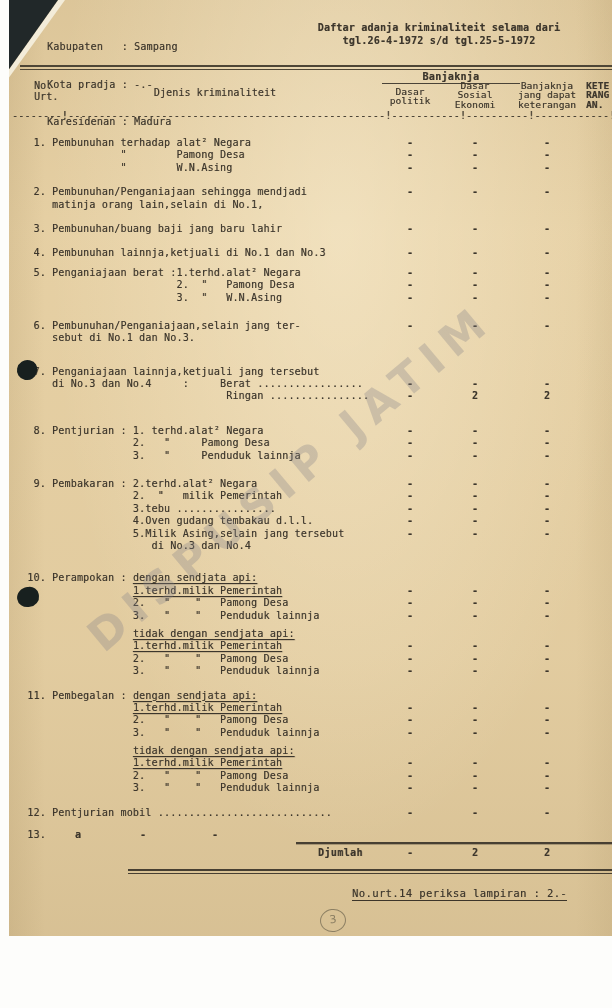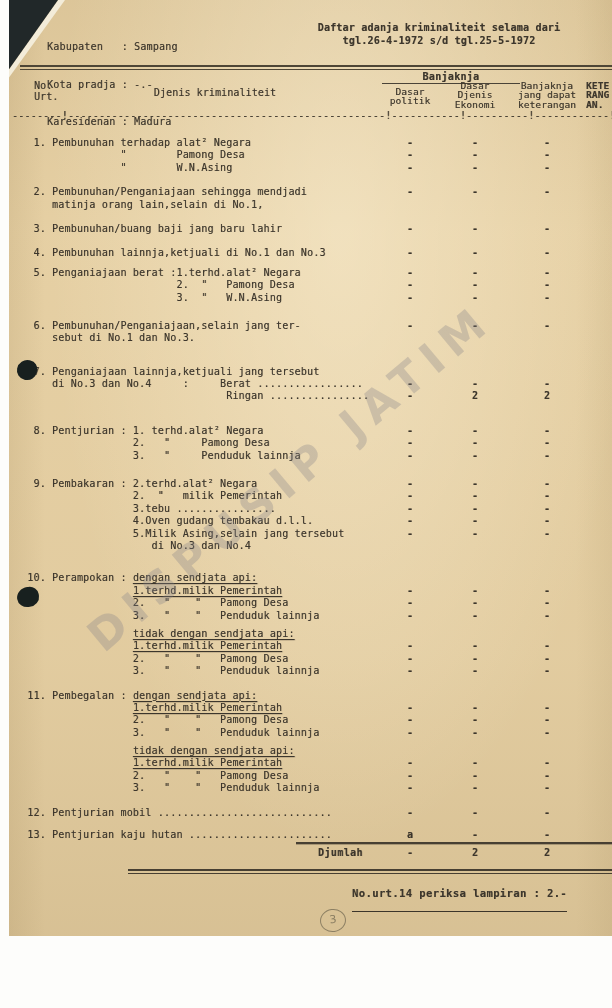--- a/index.html
+++ b/index.html
@@ -33,22 +33,22 @@
   .tnum{width:36px;text-align:right;flex:none;}
   .ttext{width:326px;margin-left:6px;white-space:pre;flex:none;overflow:visible;}
   .tc{flex:none;text-align:center;font-weight:bold;}
   .tc.c1{width:64px;}.tc.c2{width:66px;}.tc.c3{width:78px;}
   .uln{text-decoration:underline;text-underline-offset:2px;}
   .line-heavy{left:296px;top:842px;width:316px;height:0;border-top:2px solid #473f32;box-shadow:0 1px 0 rgba(71,63,50,0.35);}
   .djumlah-label{left:318px;top:847px;font-size:10px;font-weight:bold;letter-spacing:0.4px;}
   .dv{top:847px;font-size:10px;font-weight:bold;text-align:center;}
   .dv.c1{left:378px;width:64px;}.dv.c2{left:442px;width:66px;}.dv.c3{left:508px;width:78px;}
   .line-double{left:128px;top:869px;width:484px;height:2px;border-top:2px solid #473f32;border-bottom:1px solid #473f32;}
-  .note{left:352px;top:887px;font-size:10.5px;font-weight:bold;letter-spacing:0.4px;
-        border-bottom:1.2px solid #3c352a;padding-bottom:12px;}
+  .note{left:352px;top:887px;font-size:10.5px;font-weight:normal;letter-spacing:0.4px;
+        border-bottom:1.2px solid #3c352a;padding-bottom:1px;}
   .circle-mark{left:320px;top:909px;width:24px;height:21px;border:1.5px solid rgba(100,92,72,0.65);
                border-radius:50%;transform:rotate(-8deg);color:rgba(100,92,72,0.7);
                font-size:11px;text-align:center;line-height:20px;font-family:"DejaVu Sans",sans-serif;}
   .hole{background:#18201f;border-radius:55% 45% 50% 50%;}
   .hole1{left:17px;top:360px;width:20px;height:20px;transform:rotate(12deg);}
   .hole2{left:17px;top:587px;width:22px;height:20px;transform:rotate(-8deg);}
   .corner-dark{left:0;top:0;width:70px;height:92px;background:#212829;
                clip-path:polygon(0 0,58px 0,0 82px);}
   .corner-edge{left:0;top:0;width:72px;height:96px;background:#f3ecd9;
                clip-path:polygon(58px 0,65px 0,0 90px,0 82px);}
@@ -84,21 +84,21 @@
     <div>No.</div>
     <div>Urt.</div>
   </div>
   <div class="ch-djenis abs colhead ink">Djenis kriminaliteit</div>
   <div class="ch-c1 abs colhead ink">
     <div>Dasar</div>
     <div>politik</div>
   </div>
   <div class="ch-c2 abs colhead ink">
     <div>Dasar</div>
-    <div>Djenis</div>
+    <div>Sosial</div>
     <div>Ekonomi</div>
   </div>
   <div class="ch-c3 abs colhead ink">
     <div>Banjaknja</div>
     <div>jang dapat</div>
     <div>keterangan</div>
   </div>
   <div class="ch-c4 abs colhead ink">
     <div>KETE</div>
     <div>RANG</div>
@@ -404,21 +404,20 @@
       <div class="trow">
         <div class="tnum">12.</div>
         <div class="ttext"><div class="" style="display: inline;">Pentjurian mobil ............................</div></div>
         <div class="tc c1">-</div>
         <div class="tc c2">-</div>
         <div class="tc c3">-</div>
       </div>
       <div class="" style="height: 10px;"></div>
       <div class="trow">
         <div class="tnum">13.</div>
-        <div class="ttext"><div class="" style="display: inline;">Pentjurian kaju hutan .......................</div></div>
         <div class="tc c1">a</div>
         <div class="tc c2">-</div>
         <div class="tc c3">-</div>
       </div>
       <div class="" style="height: 0px;"></div>
     </div>
 
   <div class="line-heavy abs"></div>
   <div class="djumlah-label abs ink">Djumlah</div>
   <div class="dv c1 abs ink">-</div>

